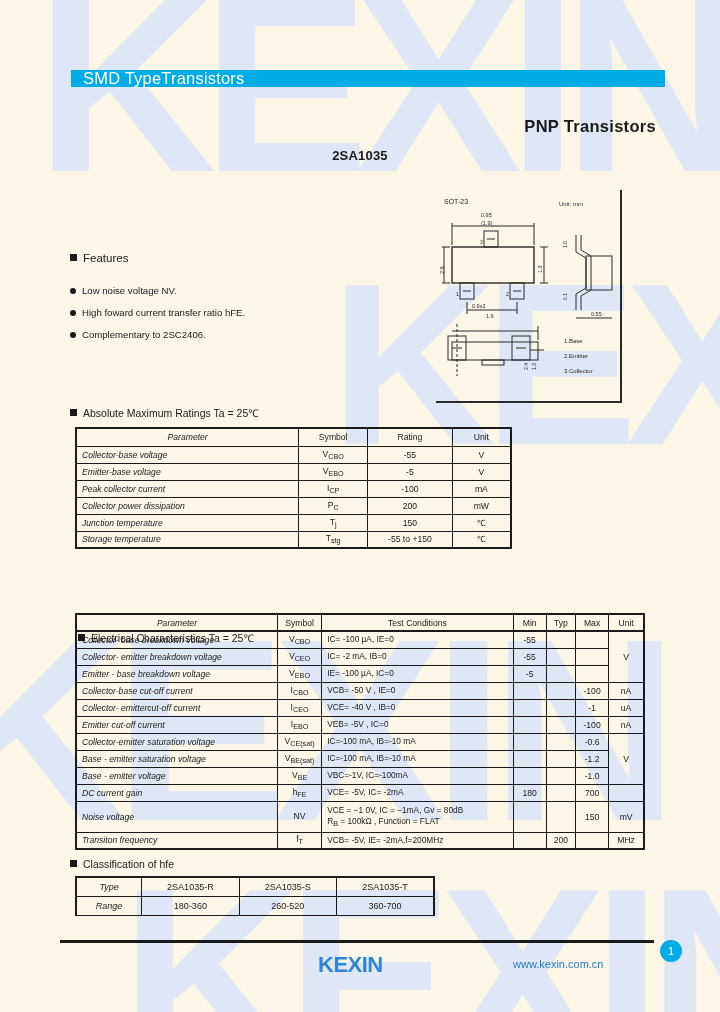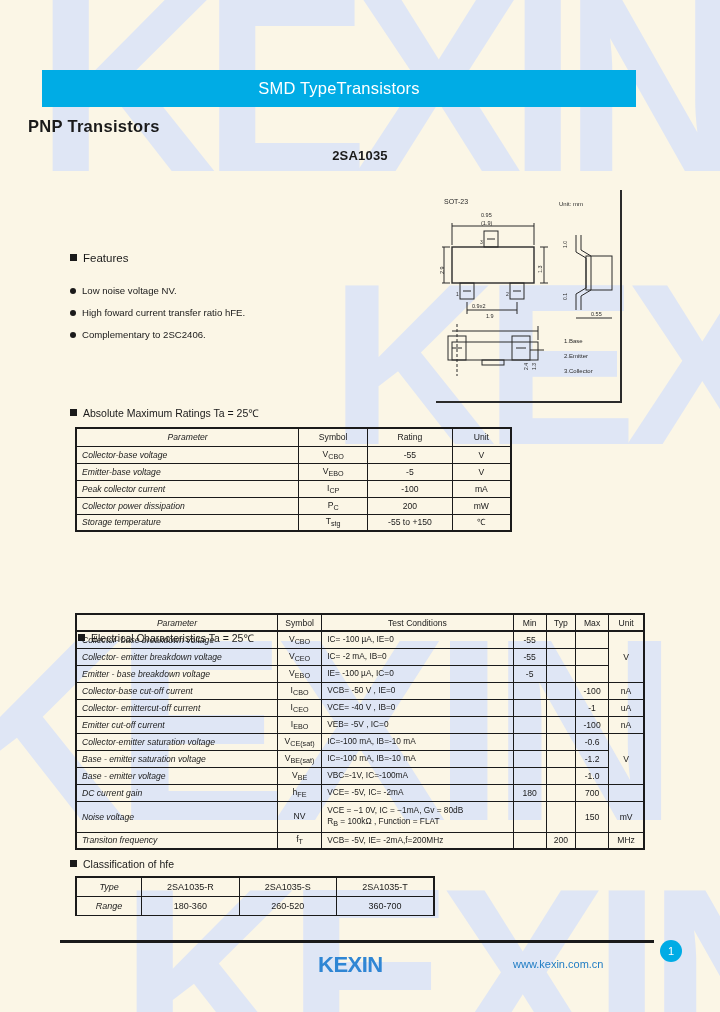--- a/index.html
+++ b/index.html
@@ -16,30 +16,30 @@
       user-select:none;z-index:0;line-height:1;}
   .wm1{top:-40px;right:-10px;font-size:250px;letter-spacing:-14px;transform:rotate(0deg);}
   .wm2{top:250px;left:330px;font-size:230px;letter-spacing:-12px;}
   .wm3{top:600px;left:-60px;font-size:260px;letter-spacing:-14px;}
   .wm4{bottom:-90px;left:120px;font-size:250px;letter-spacing:-14px;}
 
   .page{position:relative;z-index:2;width:720px;height:1012px;}
 
   
   .hdr-bar{
-    position:absolute;left:42px;top:70px;width:594px;height:37px;
+    position:absolute;left:71px;top:70px;width:594px;height:17px;
     background:#00ace5;
-    display:flex;align-items:center;justify-content:center;
+    display:flex;align-items:center;justify-content:flex-start;
     box-sizing:border-box;padding:0 10px 0 12px;
   }
   .hdr-bar span{color:#ffffff;font-size:16.5px;letter-spacing:.2px;}
   .hdr-right{padding-right:2px;}
 
-  .title1{position:absolute;left:0;top:117px;width:656px;text-align:left;
-          font-size:16.5px;font-weight:bold;letter-spacing:.3px;padding-left:28px;}
+  .title1{position:absolute;left:0;top:117px;width:656px;text-align:right;
+          font-size:16.5px;font-weight:bold;letter-spacing:.3px;}
   .title2{position:absolute;left:0;top:148px;width:720px;text-align:center;
           font-size:13px;font-weight:bold;letter-spacing:.2px;}
 
   
   .features{position:absolute;left:70px;top:252px;}
   .feat-head{font-size:11.5px;margin-bottom:21px;}
   .feat-head .sq{display:inline-block;width:7px;height:7px;background:#1a1a1a;margin-right:6px;vertical-align:1px;}
   .feat li{list-style:none;font-size:9.6px;margin:0 0 11px 0;white-space:nowrap;}
   .feat{margin:0;padding:0;}
   .feat .dot{display:inline-block;width:6px;height:6px;border-radius:50%;background:#1a1a1a;margin-right:6px;vertical-align:0px;}
@@ -239,20 +239,26 @@
         <td class="ctr"><span>I</span><span class="sub">CP</span></td>
         <td class="ctr">-100</td>
         <td class="ctr outer-r">mA</td>
       </tr>
       <tr>
         <td class="lft outer-l">Collector power dissipation</td>
         <td class="ctr"><span>P</span><span class="sub">C</span></td>
         <td class="ctr">200</td>
         <td class="ctr outer-r">mW</td>
       </tr>
+      <tr>
+        <td class="lft outer-l">Junction temperature</td>
+        <td class="ctr"><span>T</span><span class="sub">j</span></td>
+        <td class="ctr">150</td>
+        <td class="ctr outer-r">℃</td>
+      </tr>
       <tr class="outer-bot">
         <td class="lft outer-l">Storage temperature</td>
         <td class="ctr"><span>T</span><span class="sub">stg</span></td>
         <td class="ctr">-55 to +150</td>
         <td class="ctr outer-r">℃</td>
       </tr>
     </tbody>
   </table>
 
   <div class="sec" style="left:78px;top:594px;margin-top:37px;">

